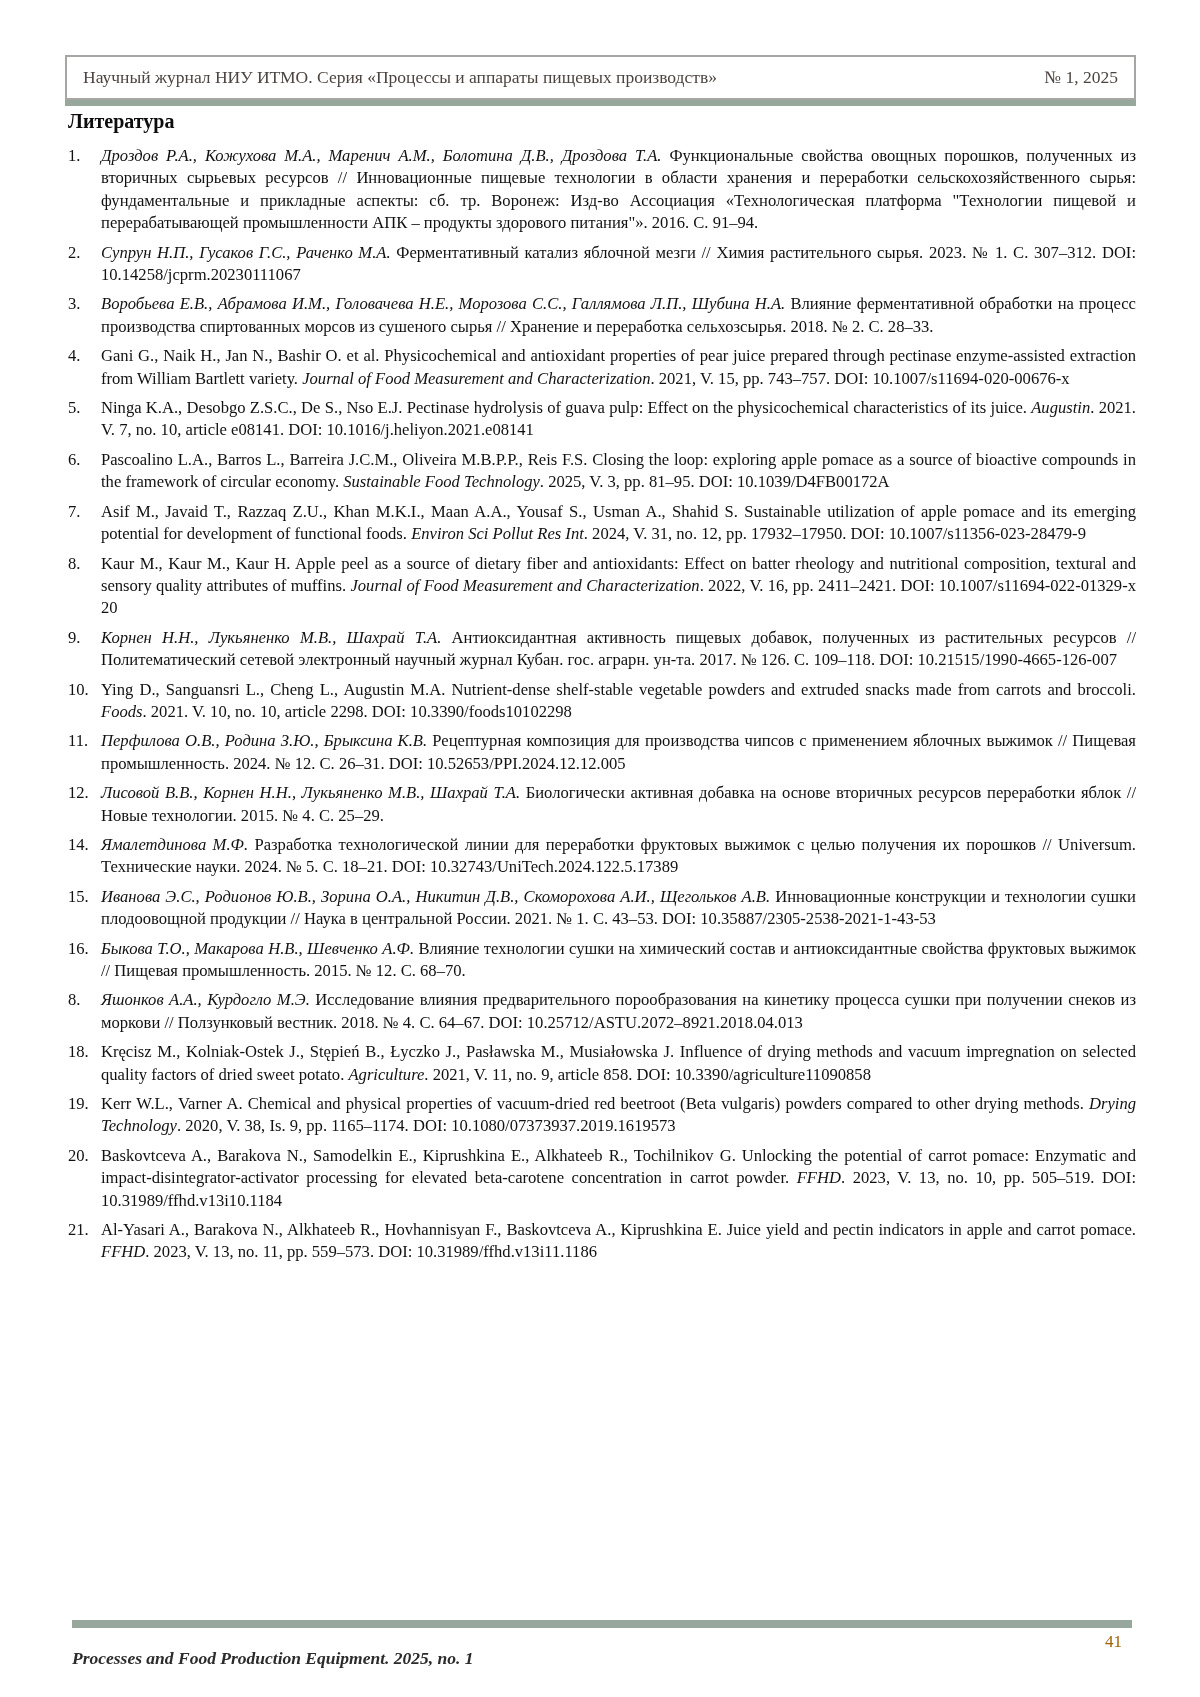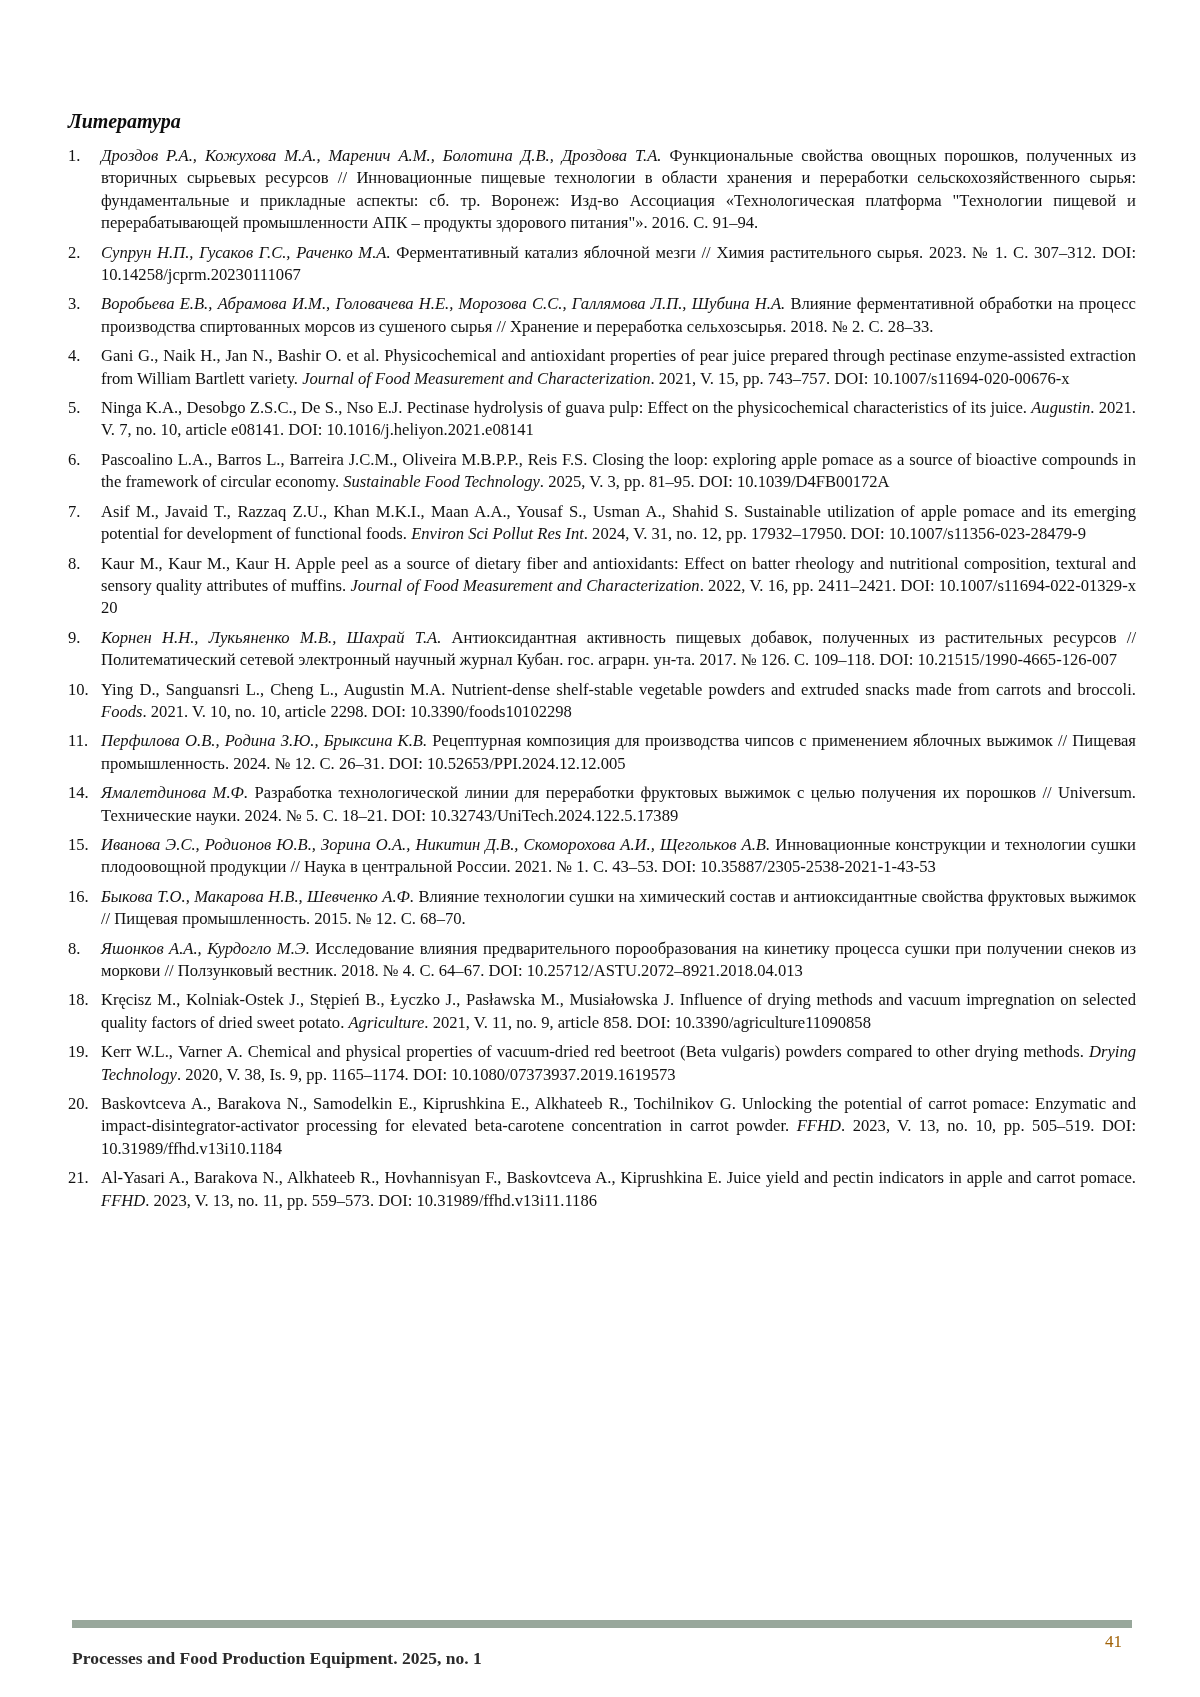--- a/index.html
+++ b/index.html
@@ -29,21 +29,20 @@
   }
   .refs-wrap {
     position: absolute;
     left: 68px; top: 110px;
     width: 1068px;
   }
   .refs-heading {
     margin: 0 0 12px 0;
     font-size: 20px;
     font-weight: bold;
-    font-style: italic;
     color: #0d0d0d;
   }
   .ref-list {
     margin: 0; padding: 0;
     list-style: none;
     font-size: 16.6px;
     line-height: 22.4px;
   }
   .ref-list li {
     display: flex;
@@ -68,28 +67,33 @@
     position: absolute;
     top: 1632px; right: 78px;
     font-size: 17px;
     color: #a16207;
   }
   .footer-journal {
     position: absolute;
     left: 72px; top: 1648px;
     font-size: 17.5px;
     font-weight: bold;
+    font-style: italic;
     color: #2b2b2b;
   }
 </style>
 </head>
 <body>
 
 <div class="page">
 
+  <header class="header-box">
+    <span>Научный журнал НИУ ИТМО. Серия «Процессы и аппараты пищевых производств»</span>
+    <span>№ 1, 2025</span>
+  </header>
 
   <main class="refs-wrap">
     <h2 class="refs-heading">Литература</h2>
     <ol class="ref-list" id="ref-list">
         <li>
           <span class="ref-num">1.</span>
           <span class="ref-text"><span class="it">Дроздов Р.А., Кожухова М.А., Маренич А.М., Болотина Д.В., Дроздова Т.А.</span><span> Функциональные свойства овощных порошков, полученных из вторичных сырьевых ресурсов // Инновационные пищевые технологии в области хранения и переработки сельскохозяйственного сырья: фундаментальные и прикладные аспекты: сб. тр. Воронеж: Изд-во Ассоциация «Технологическая платформа "Технологии пищевой и перерабатывающей промышленности АПК – продукты здорового питания"». 2016. С. 91–94.</span></span>
         </li>
         <li>
           <span class="ref-num">2.</span>
@@ -125,20 +129,24 @@
         </li>
         <li>
           <span class="ref-num">10.</span>
           <span class="ref-text"><span>Ying D., Sanguansri L., Cheng L., Augustin M.A. Nutrient-dense shelf-stable vegetable powders and extruded snacks made from carrots and broccoli. </span><span class="it">Foods</span><span>. 2021. V. 10, no. 10, article 2298. DOI: 10.3390/foods10102298</span></span>
         </li>
         <li>
           <span class="ref-num">11.</span>
           <span class="ref-text"><span class="it">Перфилова О.В., Родина З.Ю., Брыксина К.В.</span><span> Рецептурная композиция для производства чипсов с применением яблочных выжимок // Пищевая промышленность. 2024. № 12. С. 26–31. DOI: 10.52653/PPI.2024.12.12.005</span></span>
         </li>
         <li>
+          <span class="ref-num">12.</span>
+          <span class="ref-text"><span class="it">Лисовой В.В., Корнен Н.Н., Лукьяненко М.В., Шахрай Т.А.</span><span> Биологически активная добавка на основе вторичных ресурсов переработки яблок // Новые технологии. 2015. № 4. С. 25–29.</span></span>
+        </li>
+        <li>
           <span class="ref-num">14.</span>
           <span class="ref-text"><span class="it">Ямалетдинова М.Ф.</span><span> Разработка технологической линии для переработки фруктовых выжимок с целью получения их порошков // Universum. Технические науки. 2024. № 5. С. 18–21. DOI: 10.32743/UniTech.2024.122.5.17389</span></span>
         </li>
         <li>
           <span class="ref-num">15.</span>
           <span class="ref-text"><span class="it">Иванова Э.С., Родионов Ю.В., Зорина О.А., Никитин Д.В., Скоморохова А.И., Щегольков А.В.</span><span> Инновационные конструкции и технологии сушки плодоовощной продукции // Наука в центральной России. 2021. № 1. С. 43–53. DOI: 10.35887/2305-2538-2021-1-43-53</span></span>
         </li>
         <li>
           <span class="ref-num">16.</span>
           <span class="ref-text"><span class="it">Быкова Т.О., Макарова Н.В., Шевченко А.Ф.</span><span> Влияние технологии сушки на химический состав и антиоксидантные свойства фруктовых выжимок // Пищевая промышленность. 2015. № 12. С. 68–70.</span></span>

